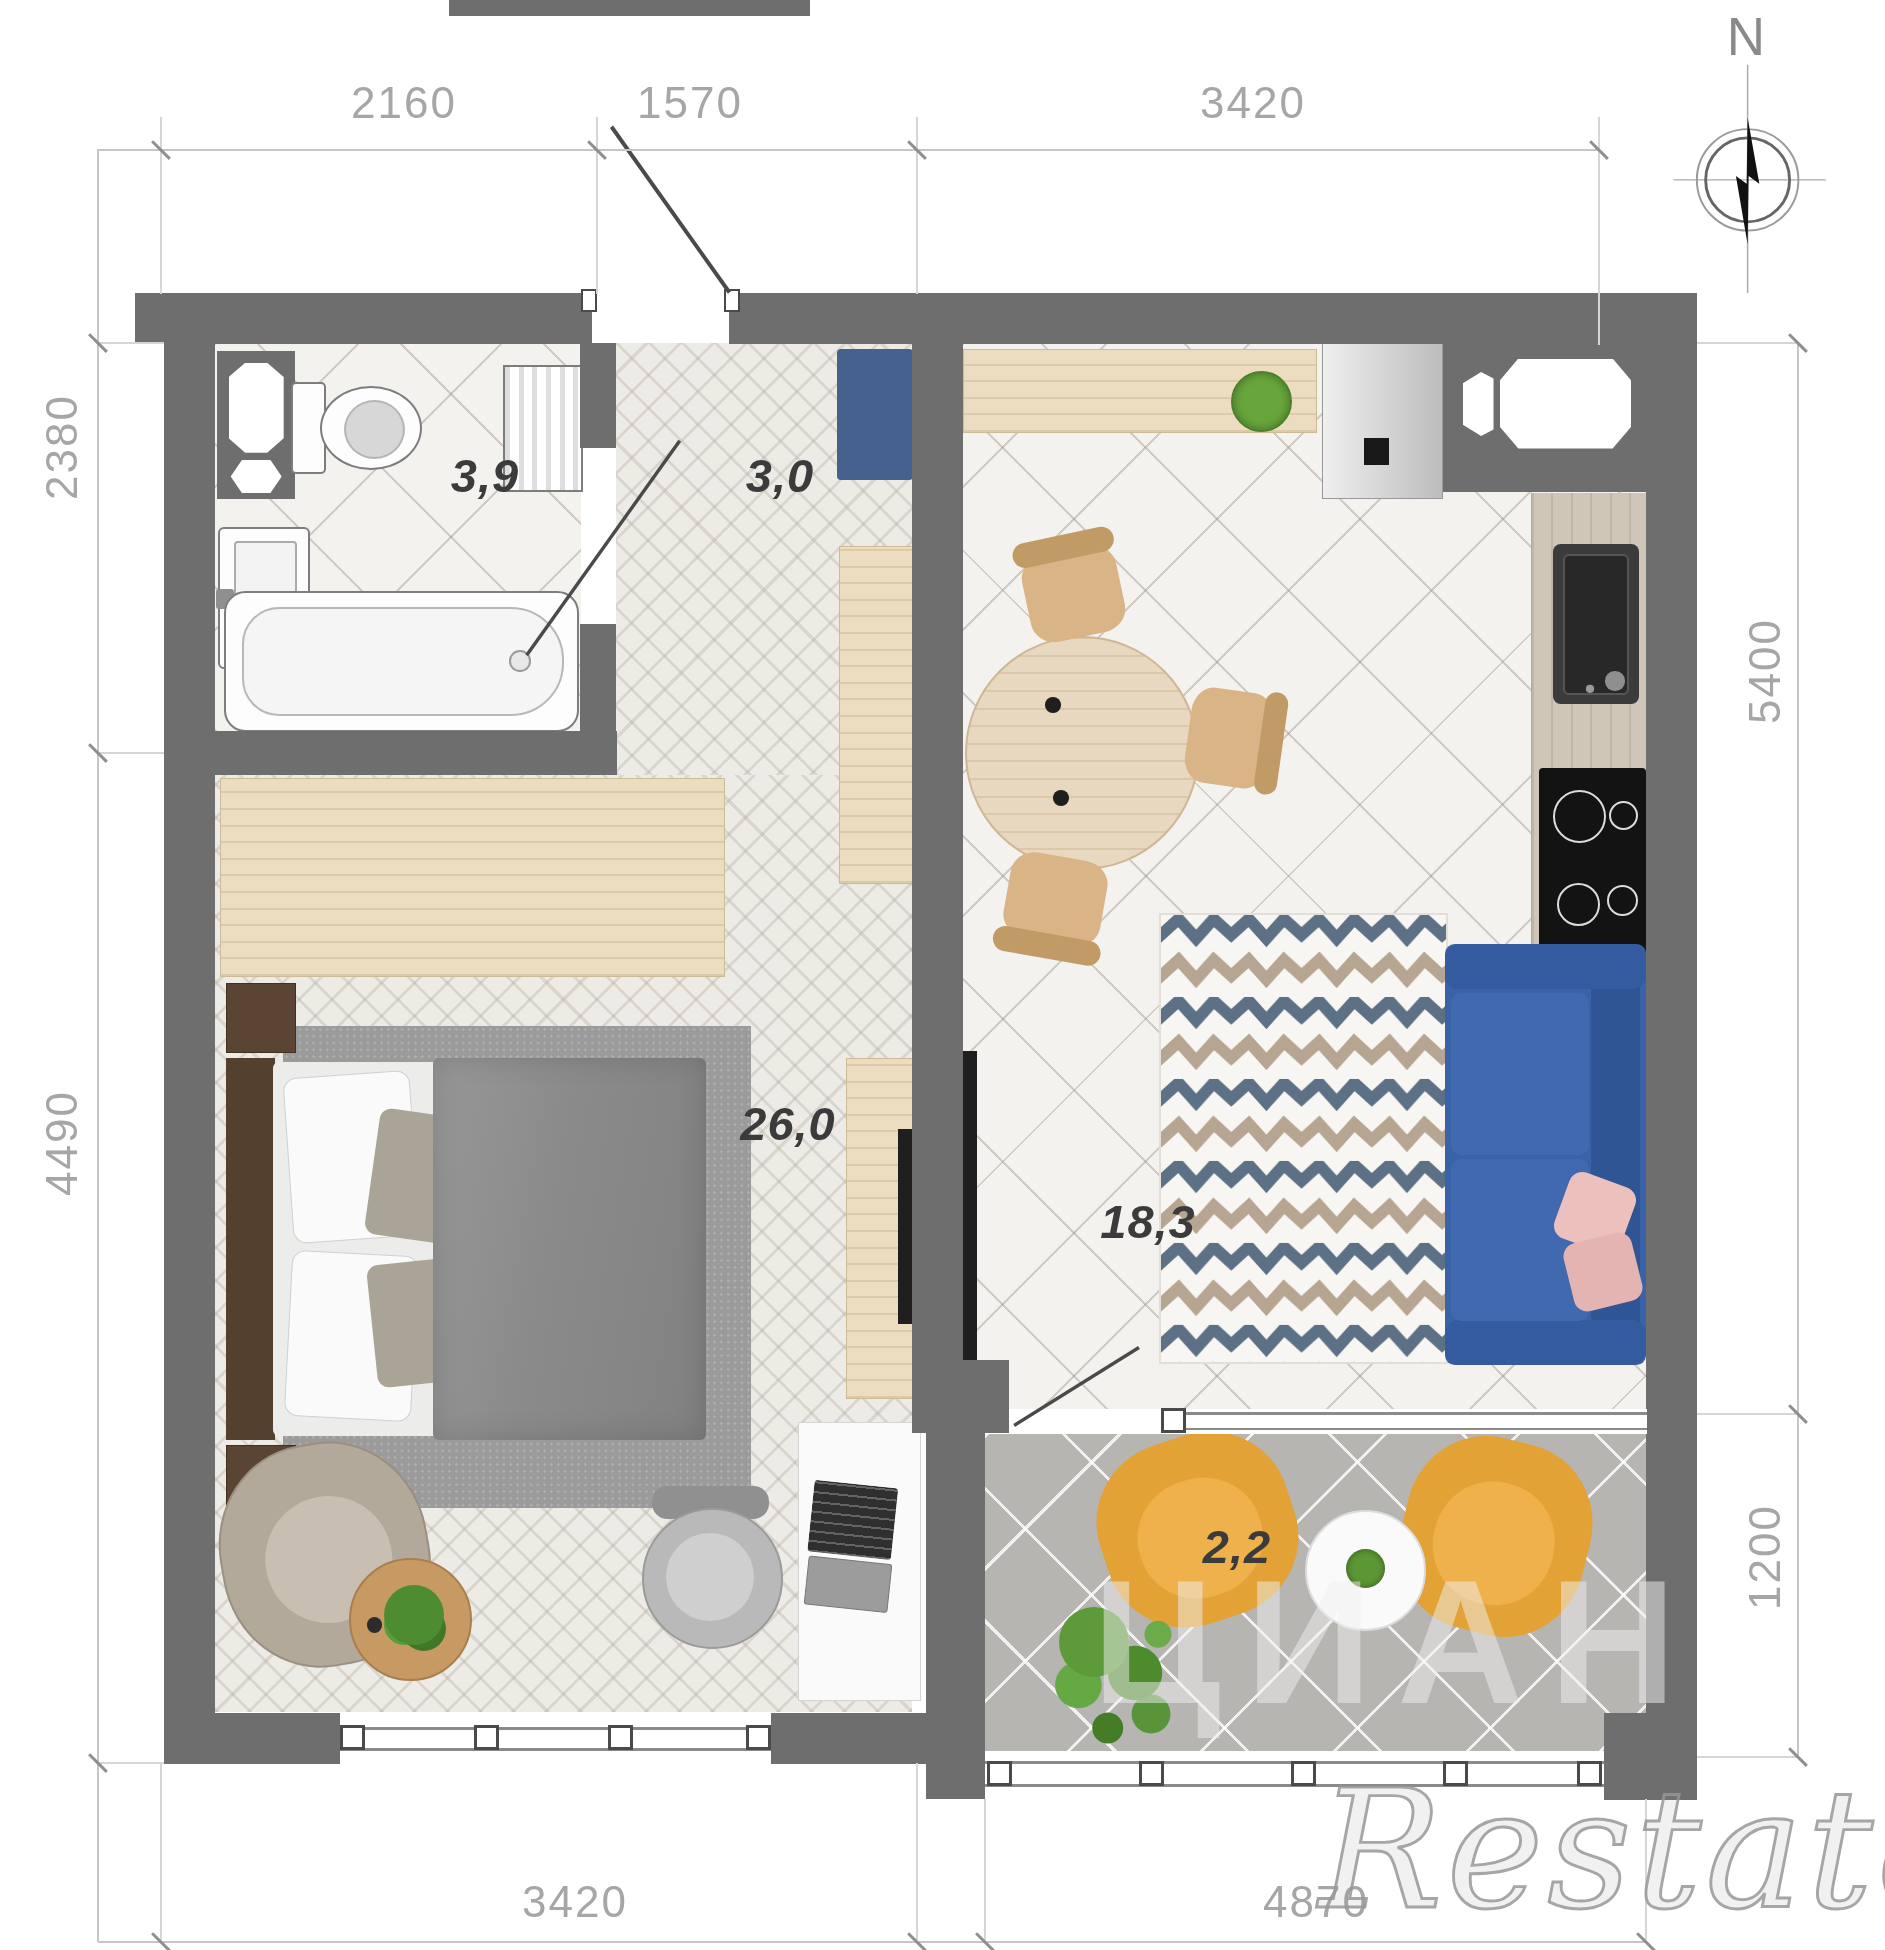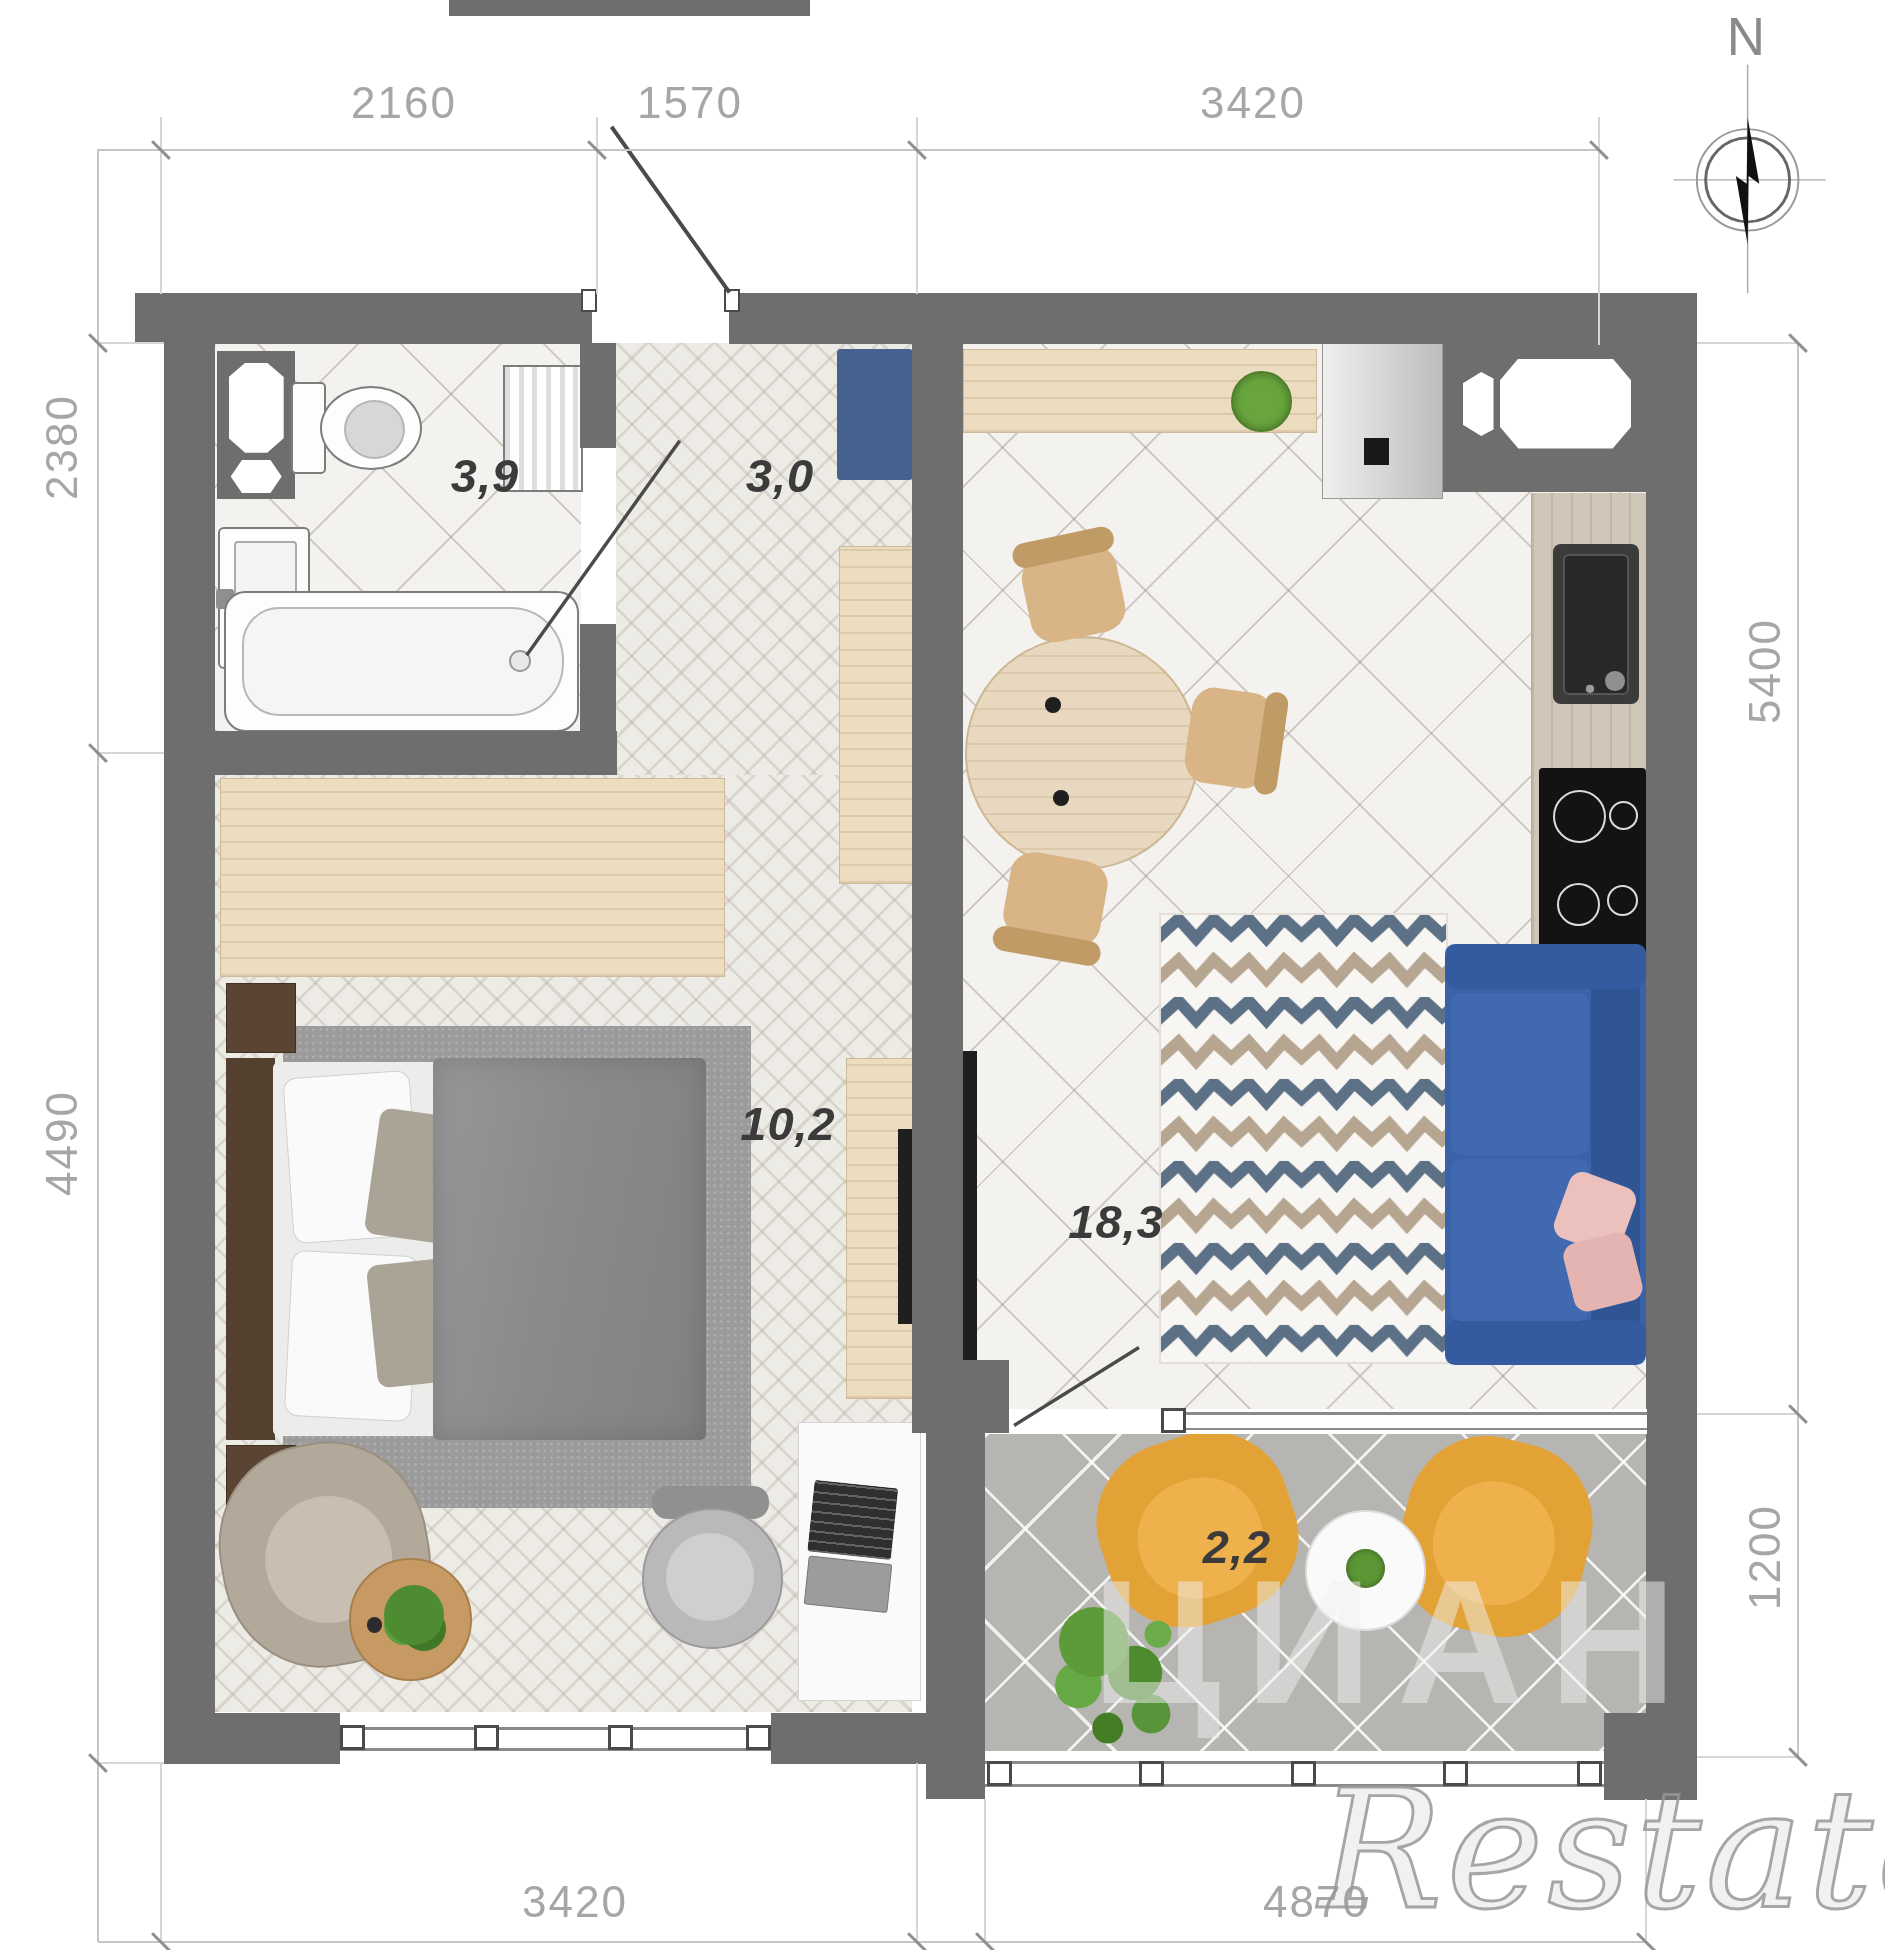--- a/index.html
+++ b/index.html
@@ -222,22 +222,22 @@
   <div class="post" style="left:1161px;top:1408px;"></div>
 
   <svg class="abs" style="left:0;top:0;" width="1885" height="1950" viewBox="0 0 1933 2000">
     <line x1="627" y1="130" x2="748" y2="300" stroke="#4a4a4a" stroke-width="4"></line>
     <line x1="697" y1="452" x2="540" y2="672" stroke="#4a4a4a" stroke-width="3.5"></line>
     <line x1="1040" y1="1462" x2="1168" y2="1382" stroke="#4a4a4a" stroke-width="3.5"></line>
   </svg>
 
   <div class="area-label" style="left:485px;top:475px;">3,9</div>
   <div class="area-label" style="left:780px;top:475px;">3,0</div>
-  <div class="area-label" style="left:788px;top:1123px;">10,2</div>
-  <div class="area-label" style="left:1116px;top:1221px;text-align:right;">18,3</div>
+  <div class="area-label" style="left:788px;top:1123px;">26,0</div>
+  <div class="area-label" style="left:1148px;top:1221px;text-align:right;">18,3</div>
   <div class="area-label" style="left:1237px;top:1546px;">2,2</div>
 
   <div class="dim-line" style="left:98px;top:149px;width:1502px;height:2px;"></div>
   <div class="dim-line" style="left:97px;top:149px;width:2px;height:1793px;"></div>
   <div class="dim-line" style="left:98px;top:1941px;width:1549px;height:2px;"></div>
   <div class="dim-line" style="left:1797px;top:343px;width:2px;height:1414px;"></div>
 
   <div class="ext-line" style="left:160px;top:117px;width:2px;height:177px;"></div>
   <div class="ext-line" style="left:596px;top:117px;width:2px;height:177px;"></div>
   <div class="ext-line" style="left:916px;top:117px;width:2px;height:177px;"></div>

